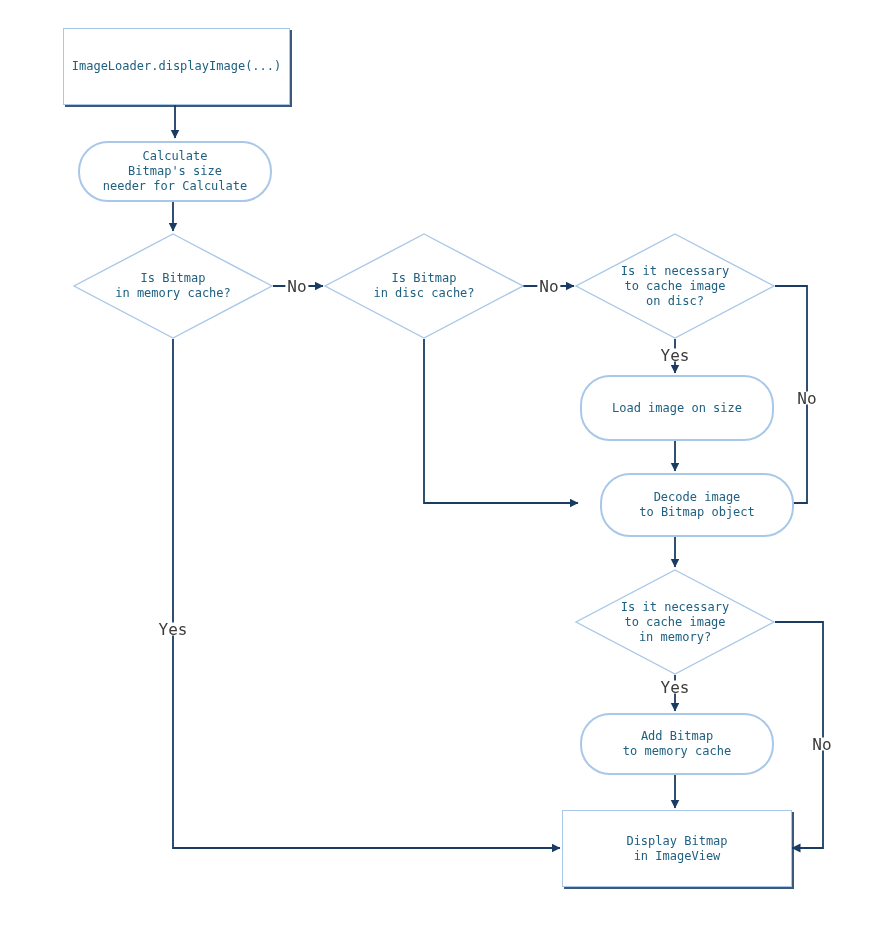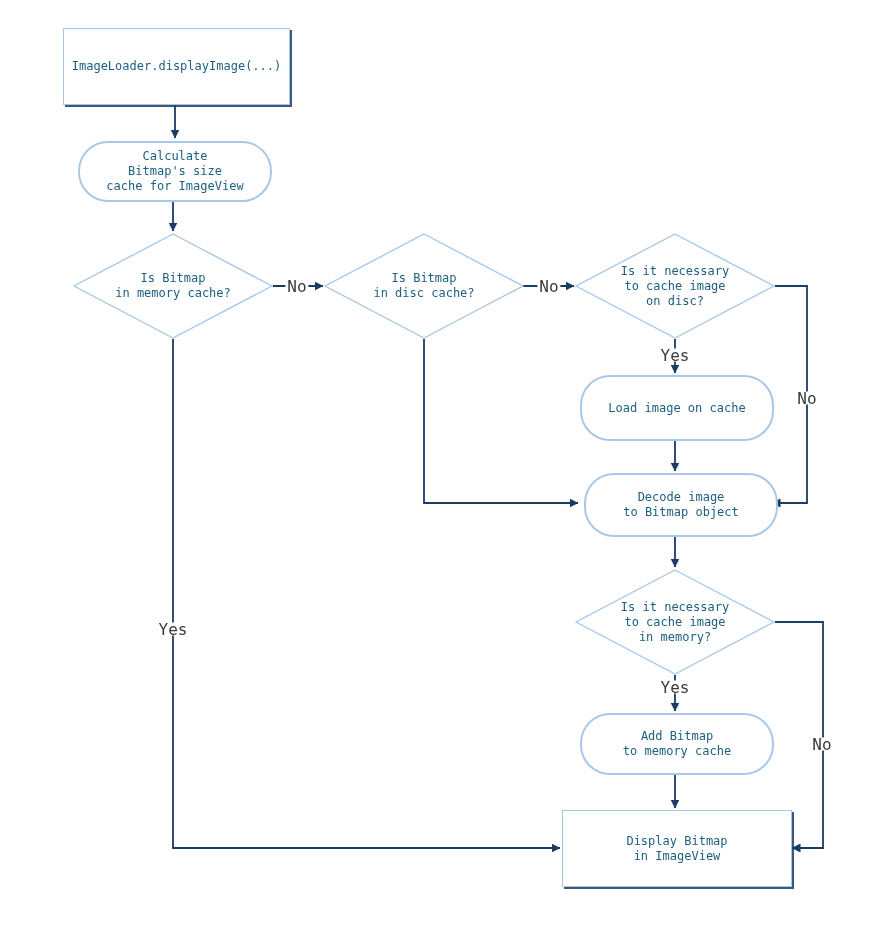--- a/index.html
+++ b/index.html
@@ -67,21 +67,21 @@
     <polyline class="edge" points="173,339 173,848 560,848" marker-end="url(#ah)"></polyline>
   </svg>
 
   <div class="node rect" style="left:63px;top:28px;width:225px;height:75px">
     <div class="txt">ImageLoader.displayImage(...)</div>
   </div>
 
   <div class="node stadium" style="left:78px;top:141px;width:190px;height:57px">
     <div class="txt">Calculate
 Bitmap's size
-cache for ImageView</div>
+needer for Calculate</div>
   </div>
 
   <div class="node diamond" style="left:73px;top:233px;width:200px;height:106px">
     <svg class="dshape" viewBox="0 0 200 106" preserveAspectRatio="none">
       <polygon points="100,1 199,53 100,105 1,53"></polygon>
     </svg>
     <div class="txt">Is Bitmap
 in memory cache?</div>
   </div>
 
@@ -96,24 +96,24 @@
   <div class="node diamond" style="left:575px;top:233px;width:200px;height:106px">
     <svg class="dshape" viewBox="0 0 200 106" preserveAspectRatio="none">
       <polygon points="100,1 199,53 100,105 1,53"></polygon>
     </svg>
     <div class="txt">Is it necessary
 to cache image
 on disc?</div>
   </div>
 
   <div class="node stadium" style="left:580px;top:375px;width:190px;height:62px">
-    <div class="txt">Load image on cache</div>
+    <div class="txt">Load image on size</div>
   </div>
 
-  <div class="node stadium" style="left:584px;top:473px;width:190px;height:60px">
+  <div class="node stadium" style="left:600px;top:473px;width:190px;height:60px">
     <div class="txt">Decode image
 to Bitmap object</div>
   </div>
 
   <div class="node diamond" style="left:575px;top:569px;width:200px;height:106px">
     <svg class="dshape" viewBox="0 0 200 106" preserveAspectRatio="none">
       <polygon points="100,1 199,53 100,105 1,53"></polygon>
     </svg>
     <div class="txt">Is it necessary
 to cache image

